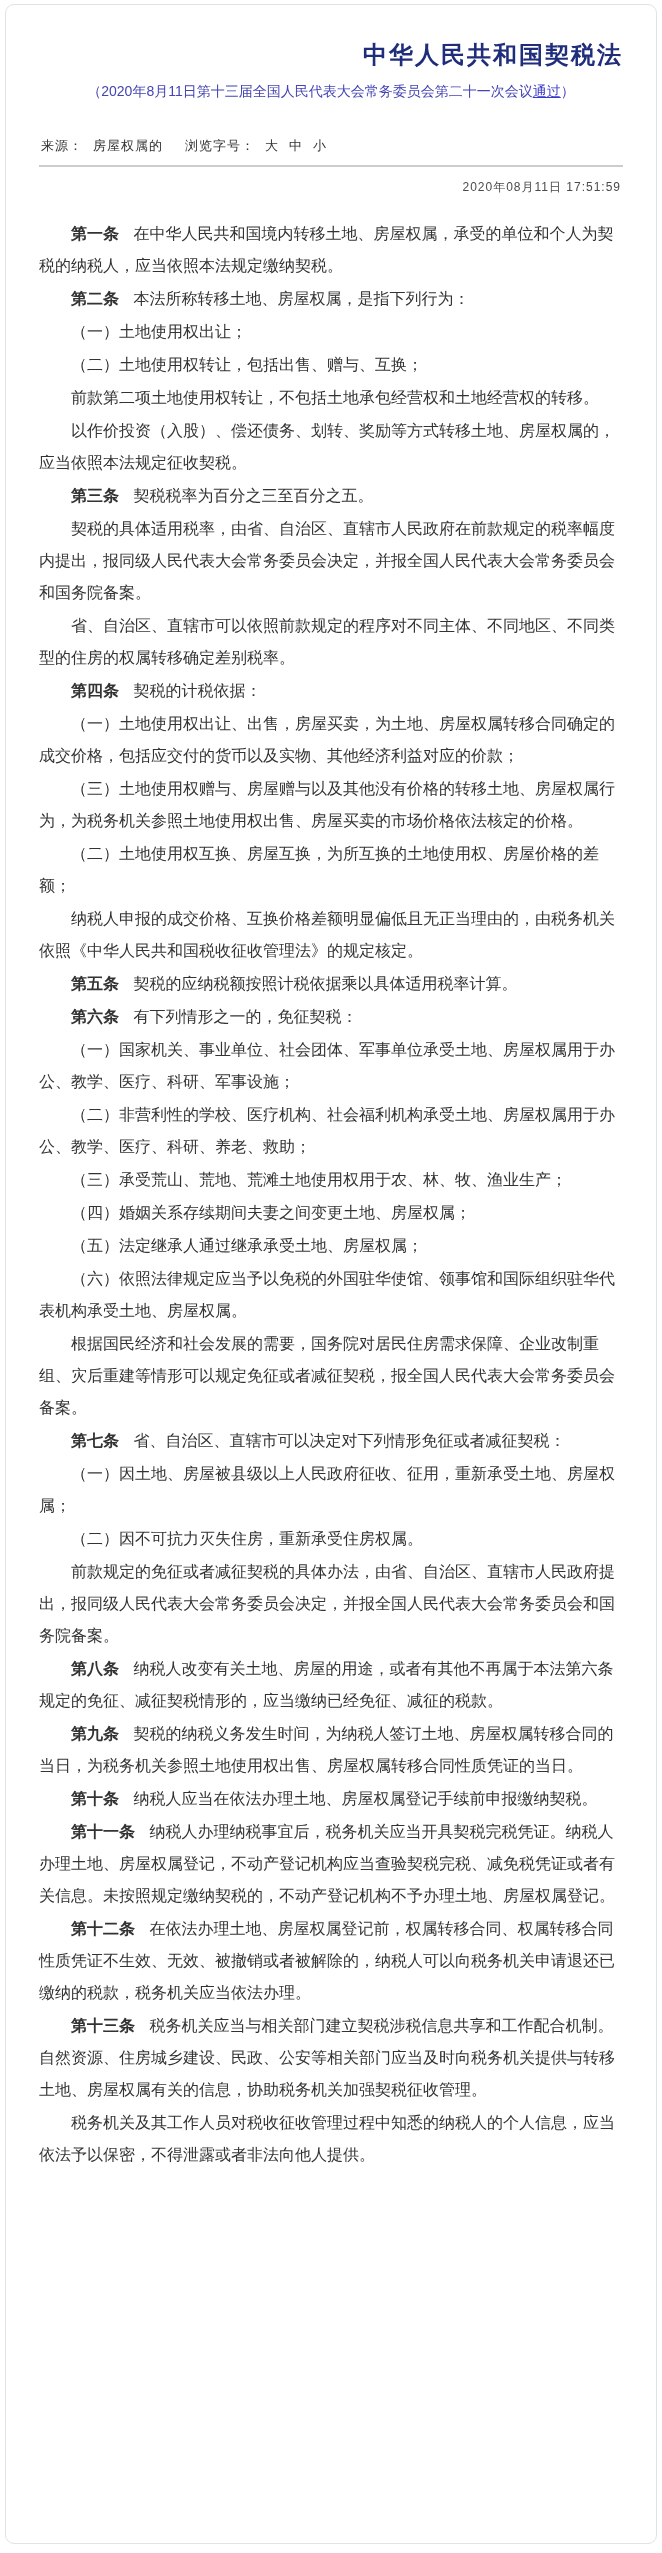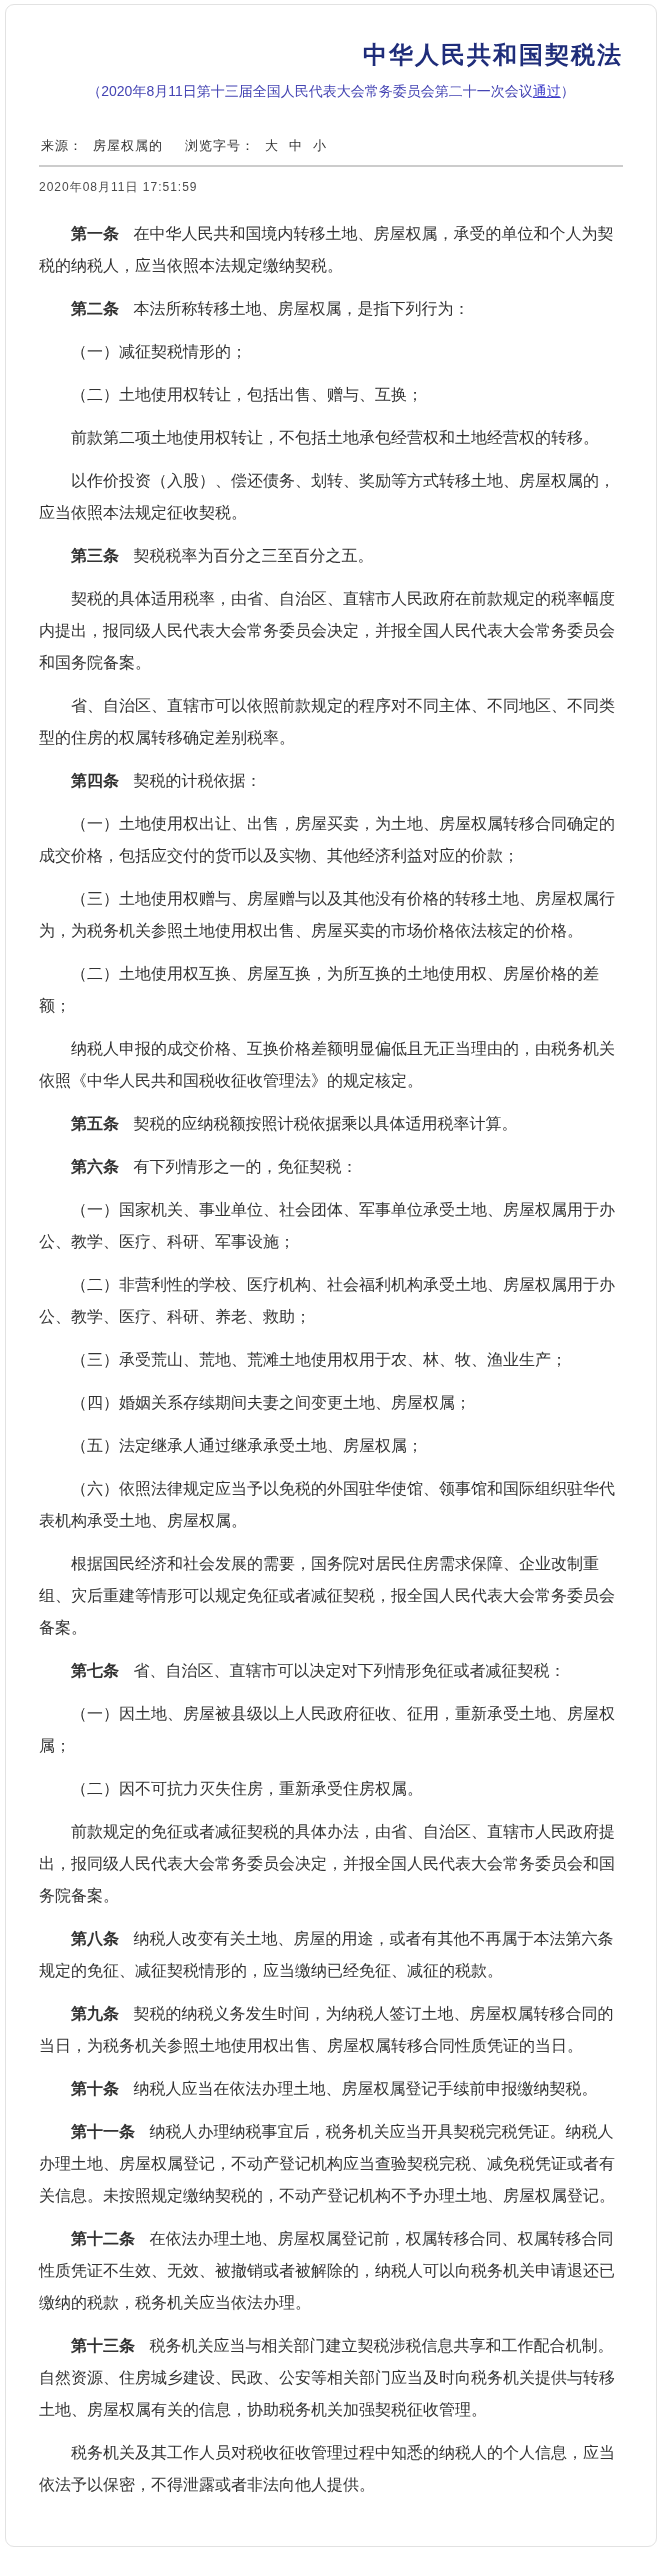--- a/index.html
+++ b/index.html
@@ -55,29 +55,30 @@
   }
   .meta-bar .source-value{margin-left:10px;}
   .meta-bar .fs-label{margin-left:22px;}
   .meta-bar .fs-option{
     margin-left:10px;
     color:var(--meta);
     text-decoration:none;
     cursor:pointer;
   }
   .datetime{
+    text-align:right;
     font-size:12px;
     color:var(--datetime);
     margin:12px 2px 22px 0;
     letter-spacing:1px;
   }
   .article-body p{
     font-size:16px;
     line-height:32px;
-    margin:11px 0;
+    margin:1px 0;
     text-indent:2em;
     color:var(--text);
   }
   .article-body .lead{
     font-weight:bold;
     margin-right:0.9em;
   }
 </style>
 </head>
 <body>
@@ -92,21 +93,21 @@
     <span>来源：</span><span class="source-value">房屋权属的</span><span class="fs-label">浏览字号：</span><a class="fs-option">大</a><a class="fs-option">中</a><a class="fs-option">小</a>
   </div>
 
   <div class="datetime">2020年08月11日 17:51:59</div>
 
   <div class="article-body" id="article-body">
   <p class="para"><b class="lead">第一条</b><span class="para-text">在中华人民共和国境内转移土地、房屋权属，承受的单位和个人为契税的纳税人，应当依照本法规定缴纳契税。</span></p>
 
   <p class="para"><b class="lead">第二条</b><span class="para-text">本法所称转移土地、房屋权属，是指下列行为：</span></p>
 
-  <p class="para"><span class="para-text">（一）减征契税情形的；</span></p>
+  <p class="para"><span class="para-text">（一）土地使用权出让；</span></p>
 
   <p class="para"><span class="para-text">（二）土地使用权转让，包括出售、赠与、互换；</span></p>
 
 
   <p class="para"><span class="para-text">前款第二项土地使用权转让，不包括土地承包经营权和土地经营权的转移。</span></p>
 
   <p class="para"><span class="para-text">以作价投资（入股）、偿还债务、划转、奖励等方式转移土地、房屋权属的，应当依照本法规定征收契税。</span></p>
 
   <p class="para"><b class="lead">第三条</b><span class="para-text">契税税率为百分之三至百分之五。</span></p>
 

